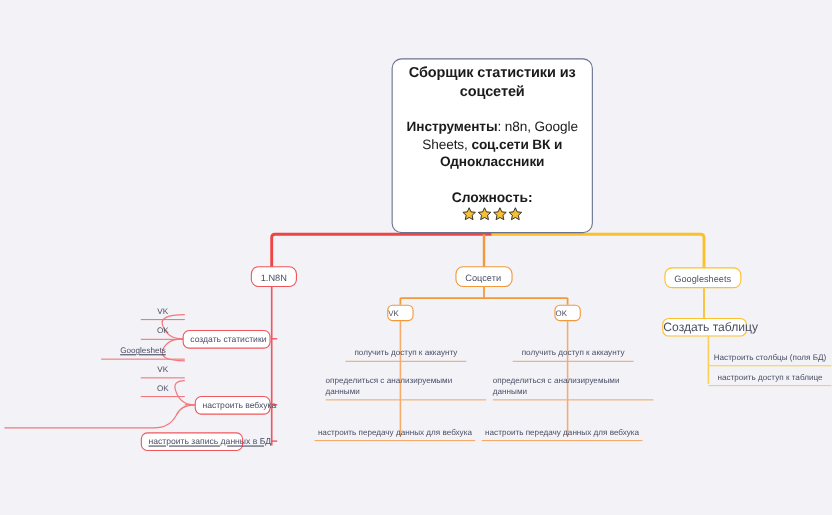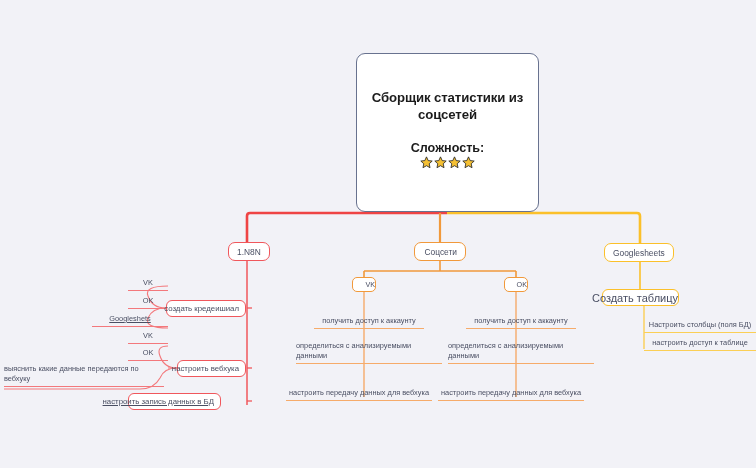--- a/index.html
+++ b/index.html
@@ -21,21 +21,21 @@
     position: absolute; left: 0; top: 0;
     width: 756px; height: 468px;
     pointer-events: none;
   }
   .node {
     position: absolute;
     background: #ffffff;
     border-radius: 7px;
     display: flex;
     align-items: center;
-    justify-content: flex-end;
+    justify-content: flex-start;
     text-align: center;
     white-space: nowrap;
     z-index: 5;
   }
 
   
   #central {
     left: 356px; top: 53px;
     width: 183px; height: 159px;
     border: 1.6px solid #68728f;
@@ -177,20 +177,23 @@
 
     <path d="M364 292 L364 397" stroke="#f6ab6a" stroke-width="1.4" fill="none"></path>
     <path d="M516 292 L516 397" stroke="#f6ab6a" stroke-width="1.4" fill="none"></path>
 
     <path d="M640 262 L640 289" stroke="#fbc02a" stroke-width="1.6" fill="none"></path>
     <path d="M644 306 L644 349" stroke="#fbcf55" stroke-width="1.4" fill="none"></path>
   </svg>
 
   <div class="node" id="central">
     <div class="title">Сборщик статистики из соцсетей</div>
+    <div class="tools">
+      <b>Инструменты</b><span>: </span><span>n8n, Google Sheets, </span><b>соц.сети ВК и Одноклассники</b>
+    </div>
     <div class="diff-label">Сложность:</div>
     <div class="stars" id="stars"><svg width="13" height="13" viewBox="0 0 24 24">
           <path d="M12 1.6l3.1 6.9 7.4.8-5.5 5 1.5 7.3L12 17.9 5.5 21.6 7 14.3 1.5 9.3l7.4-.8z" fill="#f5c033" stroke="#2b2b2b" stroke-width="1.6" stroke-linejoin="round"></path>
         </svg><svg width="13" height="13" viewBox="0 0 24 24">
           <path d="M12 1.6l3.1 6.9 7.4.8-5.5 5 1.5 7.3L12 17.9 5.5 21.6 7 14.3 1.5 9.3l7.4-.8z" fill="#f5c033" stroke="#2b2b2b" stroke-width="1.6" stroke-linejoin="round"></path>
         </svg><svg width="13" height="13" viewBox="0 0 24 24">
           <path d="M12 1.6l3.1 6.9 7.4.8-5.5 5 1.5 7.3L12 17.9 5.5 21.6 7 14.3 1.5 9.3l7.4-.8z" fill="#f5c033" stroke="#2b2b2b" stroke-width="1.6" stroke-linejoin="round"></path>
         </svg><svg width="13" height="13" viewBox="0 0 24 24">
           <path d="M12 1.6l3.1 6.9 7.4.8-5.5 5 1.5 7.3L12 17.9 5.5 21.6 7 14.3 1.5 9.3l7.4-.8z" fill="#f5c033" stroke="#2b2b2b" stroke-width="1.6" stroke-linejoin="round"></path>
         </svg></div>
@@ -200,35 +203,34 @@
     <span>1.N8N</span>
   </div>
   <div class="node branch-head" id="n-soc">
     <span>Соцсети</span>
   </div>
   <div class="node branch-head" id="n-gs">
     <span>Googlesheets</span>
   </div>
 
   <div class="node red-node" id="n-cred">
-    <span>создать кредеишиал</span>
+    <span>создать статистики</span>
   </div>
   <div class="node red-node" id="n-webhook">
     <span>настроить вебхука</span>
   </div>
   <div class="node red-node" id="n-bd">
     <span>настроить запись данных в БД</span>
   </div>
 
   <div class="leaf red" id="l-vk1">VK</div>
   <div class="leaf red" id="l-ok1">OK</div>
   <div class="leaf red" id="l-gs1">Googleshets</div>
   <div class="leaf red" id="l-vk2">VK</div>
   <div class="leaf red" id="l-ok2">OK</div>
-  <div class="leaf red wrap" id="l-vh">выяснить какие данные передаются по вебхуку</div>
 
   <div class="node mini" id="n-vk">
     <span>VK</span>
   </div>
   <div class="node mini" id="n-ok">
     <span>OK</span>
   </div>
 
   <div class="leaf orange" id="l-m1">получить доступ к аккаунту</div>
   <div class="leaf orange wrap" id="l-m2">определиться с анализируемыми данными</div>

